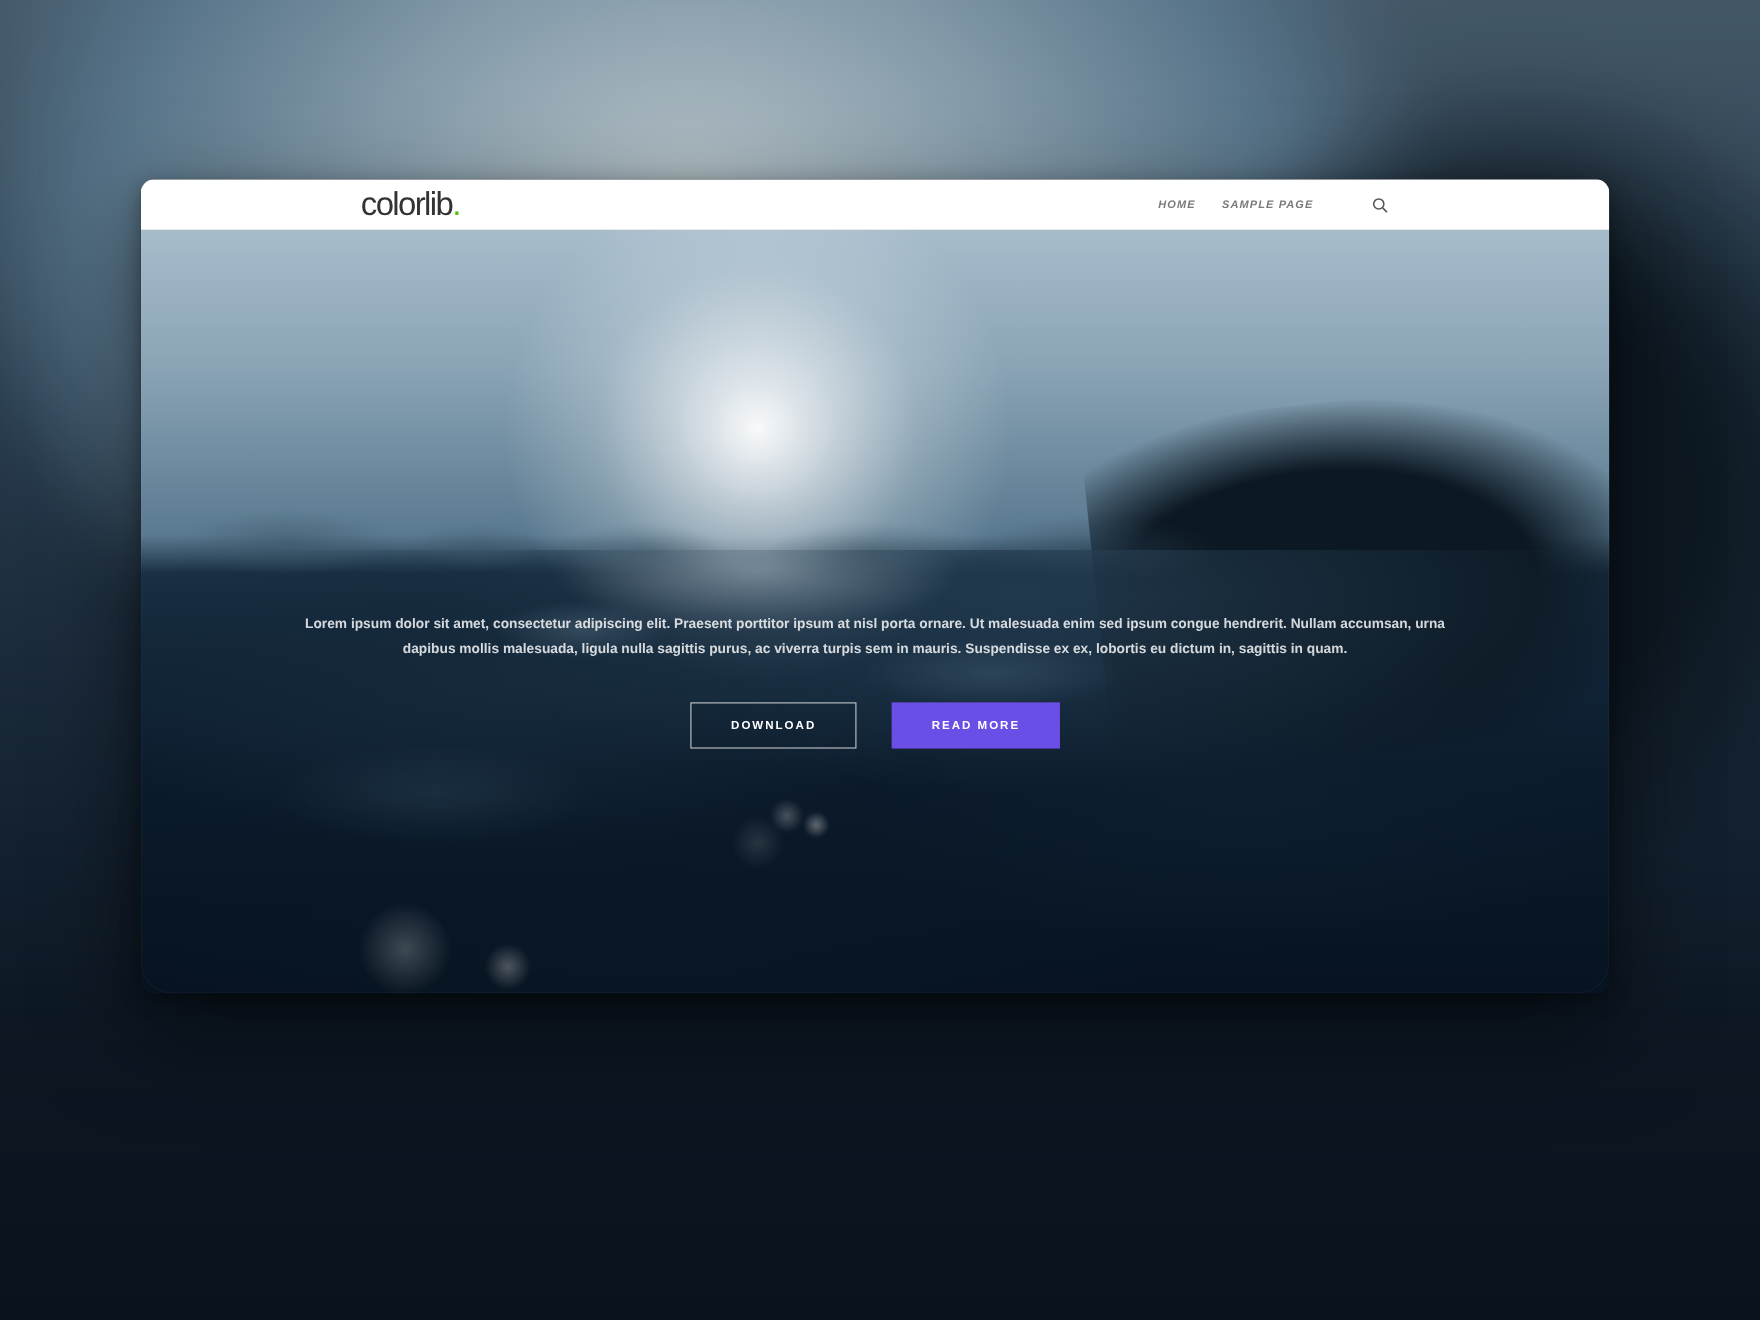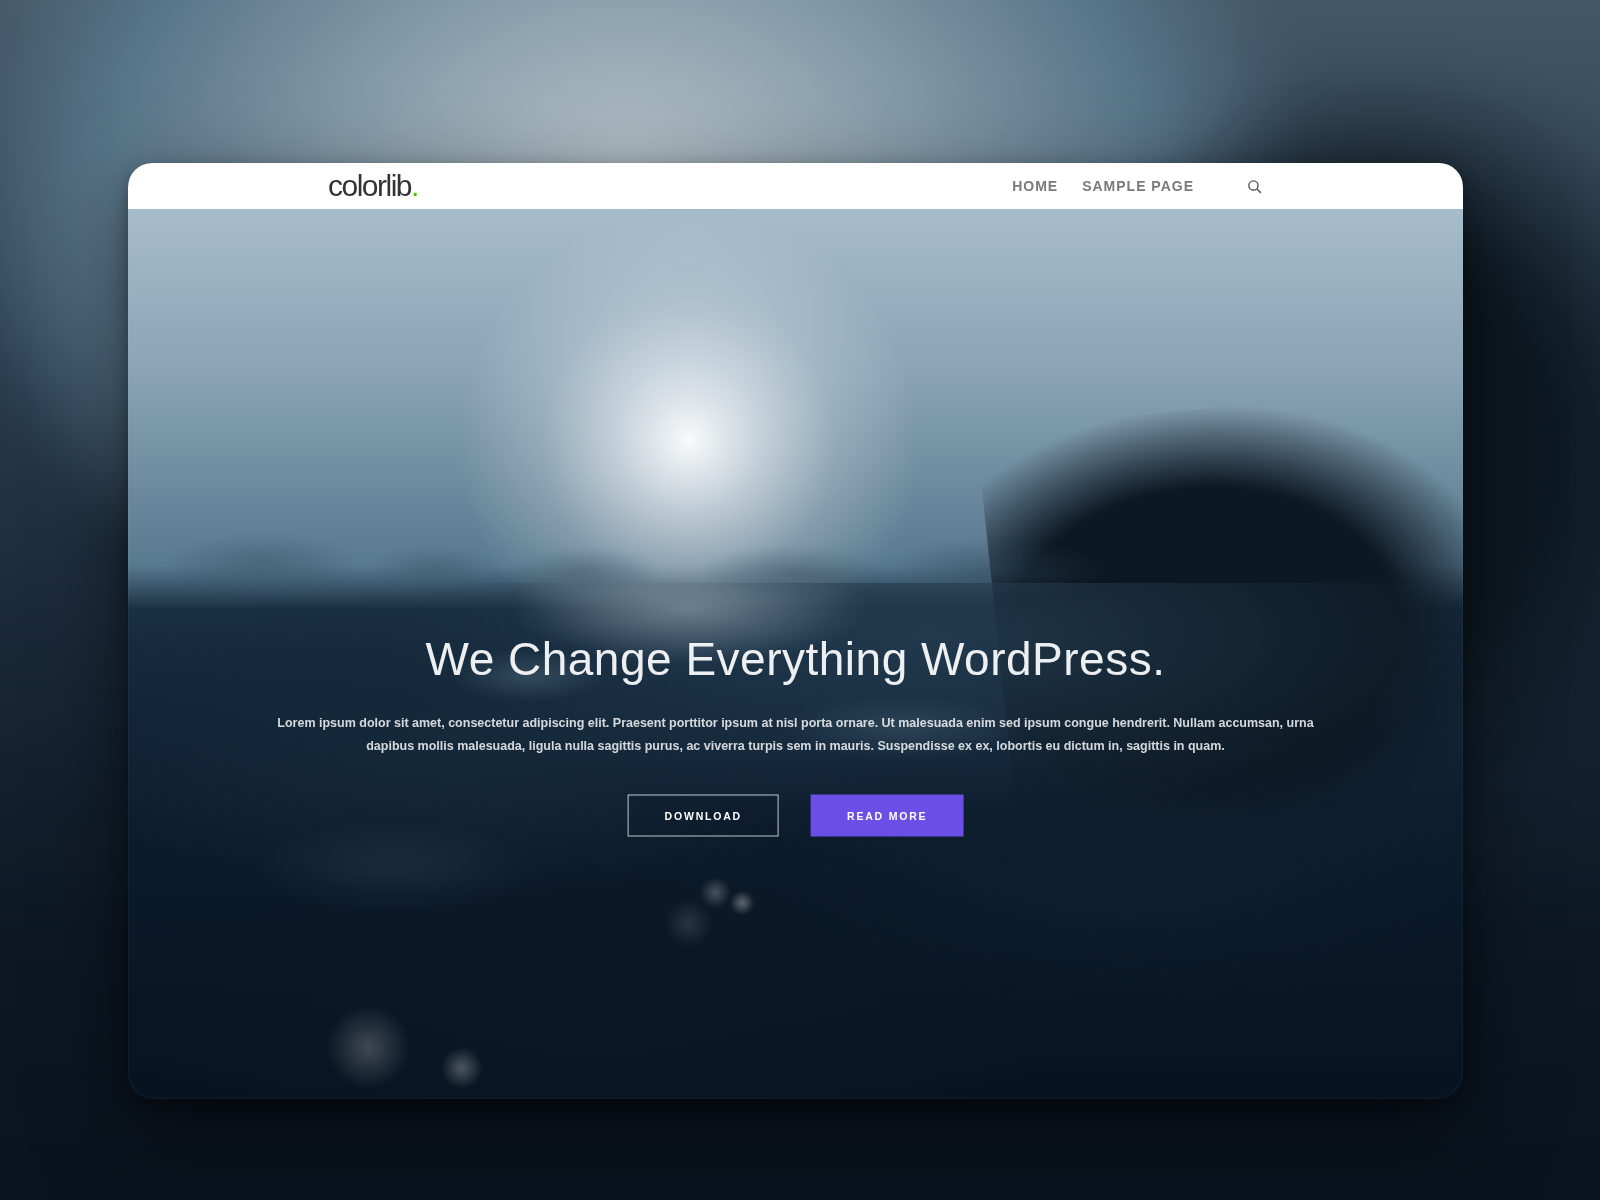--- a/index.html
+++ b/index.html
@@ -30,22 +30,22 @@
       background: radial-gradient(ellipse at 50% 55%, #0e1a24 35%, transparent 70%);
       filter: blur(12px);
     }
 
     
     .window {
       position: absolute;
       top: 163px;
       left: 128px;
       width: 1335px;
-      height: 936px;
-      border-radius: 24px;
+      height: 740px;
+      border-radius: 12px;
       overflow: hidden;
       box-shadow: 0 30px 90px rgba(0,0,0,.55), 0 6px 18px rgba(0,0,0,.35);
       background: #0c1925;
     }
 
     
     .navbar {
       position: absolute;
       top: 0; left: 0; right: 0;
       height: 46px;
@@ -64,26 +64,27 @@
     }
     .logo .dot { color: #4fc200; }
 
     .nav-links {
       margin-left: auto;
       display: flex;
       align-items: center;
       gap: 24px;
     }
     .nav-link {
-      font-size: 14px;
+      font-size: 10px;
       letter-spacing: 1px;
       font-weight: 600;
       color: #7a7a7a;
       text-transform: uppercase;
       cursor: pointer;
+      font-style: italic;
     }
     .search-icon {
       width: 17px; height: 17px;
       margin-left: 28px;
       cursor: pointer;
       color: #555;
     }
     .search-icon svg { display:block; }
 
     
@@ -232,21 +233,20 @@
           <line x1="15.5" y1="15.5" x2="21" y2="21"></line>
         </svg>
       </span>
     </div>
   </div>
 
   <div class="hero">
     <div class="waves"></div>
 
     <div class="hero-content">
-      <h1 class="hero-title">We Change Everything WordPress.</h1>
       <p class="hero-subtitle">Lorem ipsum dolor sit amet, consectetur adipiscing elit. Praesent porttitor ipsum at nisl porta ornare. Ut malesuada enim sed ipsum congue hendrerit. Nullam accumsan, urna dapibus mollis malesuada, ligula nulla sagittis purus, ac viverra turpis sem in mauris. Suspendisse ex ex, lobortis eu dictum in, sagittis in quam.</p>
       <div class="hero-buttons">
         <button class="btn btn-outline">DOWNLOAD</button>
         <button class="btn btn-primary">READ MORE</button>
       </div>
     </div>
   </div>
 
   <div class="window-inner-shadow"></div>
 </div>

